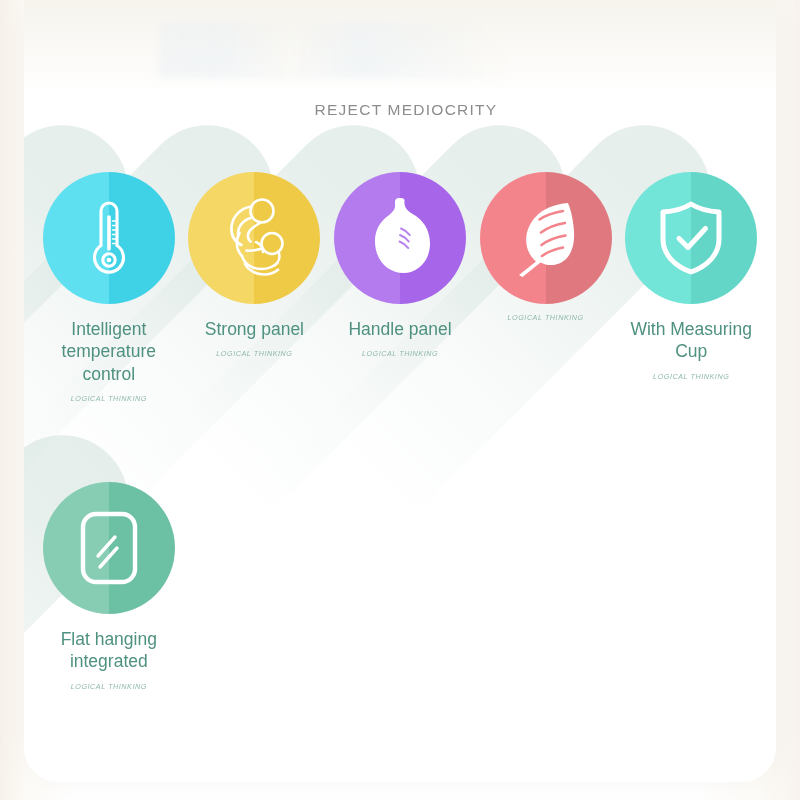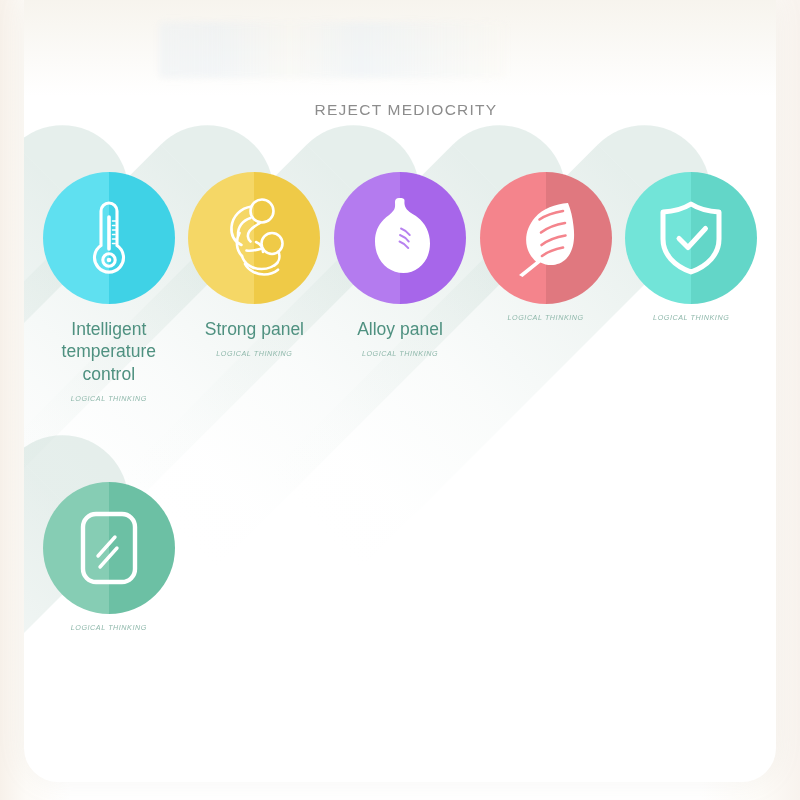--- a/index.html
+++ b/index.html
@@ -271,21 +271,21 @@
               <path d="M30 34c-6 1.5-10.5 6-11.8 12.2-1.3 6.4.6 12.8 4.8 17 3.2 3.2 7.3 4.8 10.8 4.6" stroke="#ffffff" stroke-width="5.4" fill="none" stroke-linecap="round"></path>
               <g stroke="#b47bef" stroke-width="1.9" stroke-linecap="round" opacity="0.95">
                 <path d="M39 33.5c3.6 1.4 6.6 3.6 8.8 6.6"></path>
                 <path d="M38 40c3.6 1.4 6.6 3.6 8.8 6.6"></path>
                 <path d="M37.5 46.5c3.6 1.4 6.6 3.6 8.8 6.6"></path>
               </g>
             </svg>
           </span>
         </div>
       </div>
-      <div class="label">Alloy panel</div>
+      <div class="label">Handle panel</div>
       <div class="sublabel">LOGICAL THINKING</div>
     </div>
 
     <div class="feature-card">
       <div class="disc-wrap">
         <div class="long-shadow"></div>
         <div class="disc">
           <span class="tone-l" style="background:#f4848c"></span>
           <span class="tone-r" style="background:#e0787f"></span>
           <span class="glyph">
@@ -314,35 +314,37 @@
           <span class="tone-r" style="background:#63d6c8"></span>
           <span class="glyph">
             <svg width="72" height="80" viewBox="0 0 72 80" fill="none" stroke="#ffffff" stroke-width="5" stroke-linecap="round" stroke-linejoin="round">
               <path d="M36 6C28 11 18.5 13.5 8 14v27c0 15.5 11.5 27 28 33 16.5-6 28-17.5 28-33V14
                        C53.5 13.5 44 11 36 6z"></path>
               <path d="M24 40.5l9 9 17.5-19"></path>
             </svg>
           </span>
         </div>
       </div>
+      <div class="label">With Measuring Cup</div>
       <div class="sublabel">LOGICAL THINKING</div>
     </div>
 
     <div class="feature-card">
       <div class="disc-wrap">
         <div class="long-shadow"></div>
         <div class="disc">
           <span class="tone-l" style="background:#86cdb4"></span>
           <span class="tone-r" style="background:#6cc0a4"></span>
           <span class="glyph">
             <svg width="62" height="78" viewBox="0 0 62 78" fill="none" stroke="#ffffff" stroke-linecap="round">
               <rect x="5" y="5" width="52" height="68" rx="13" ry="13" stroke-width="4.4"></rect>
               <path d="M20 47l17-19" stroke-width="3.4"></path>
               <path d="M22 58l17-19" stroke-width="3.4"></path>
             </svg>
           </span>
         </div>
       </div>
+      <div class="label">Flat hanging integrated</div>
       <div class="sublabel">LOGICAL THINKING</div>
     </div>
 
   </div>
 </div>
 
 </body></html>

